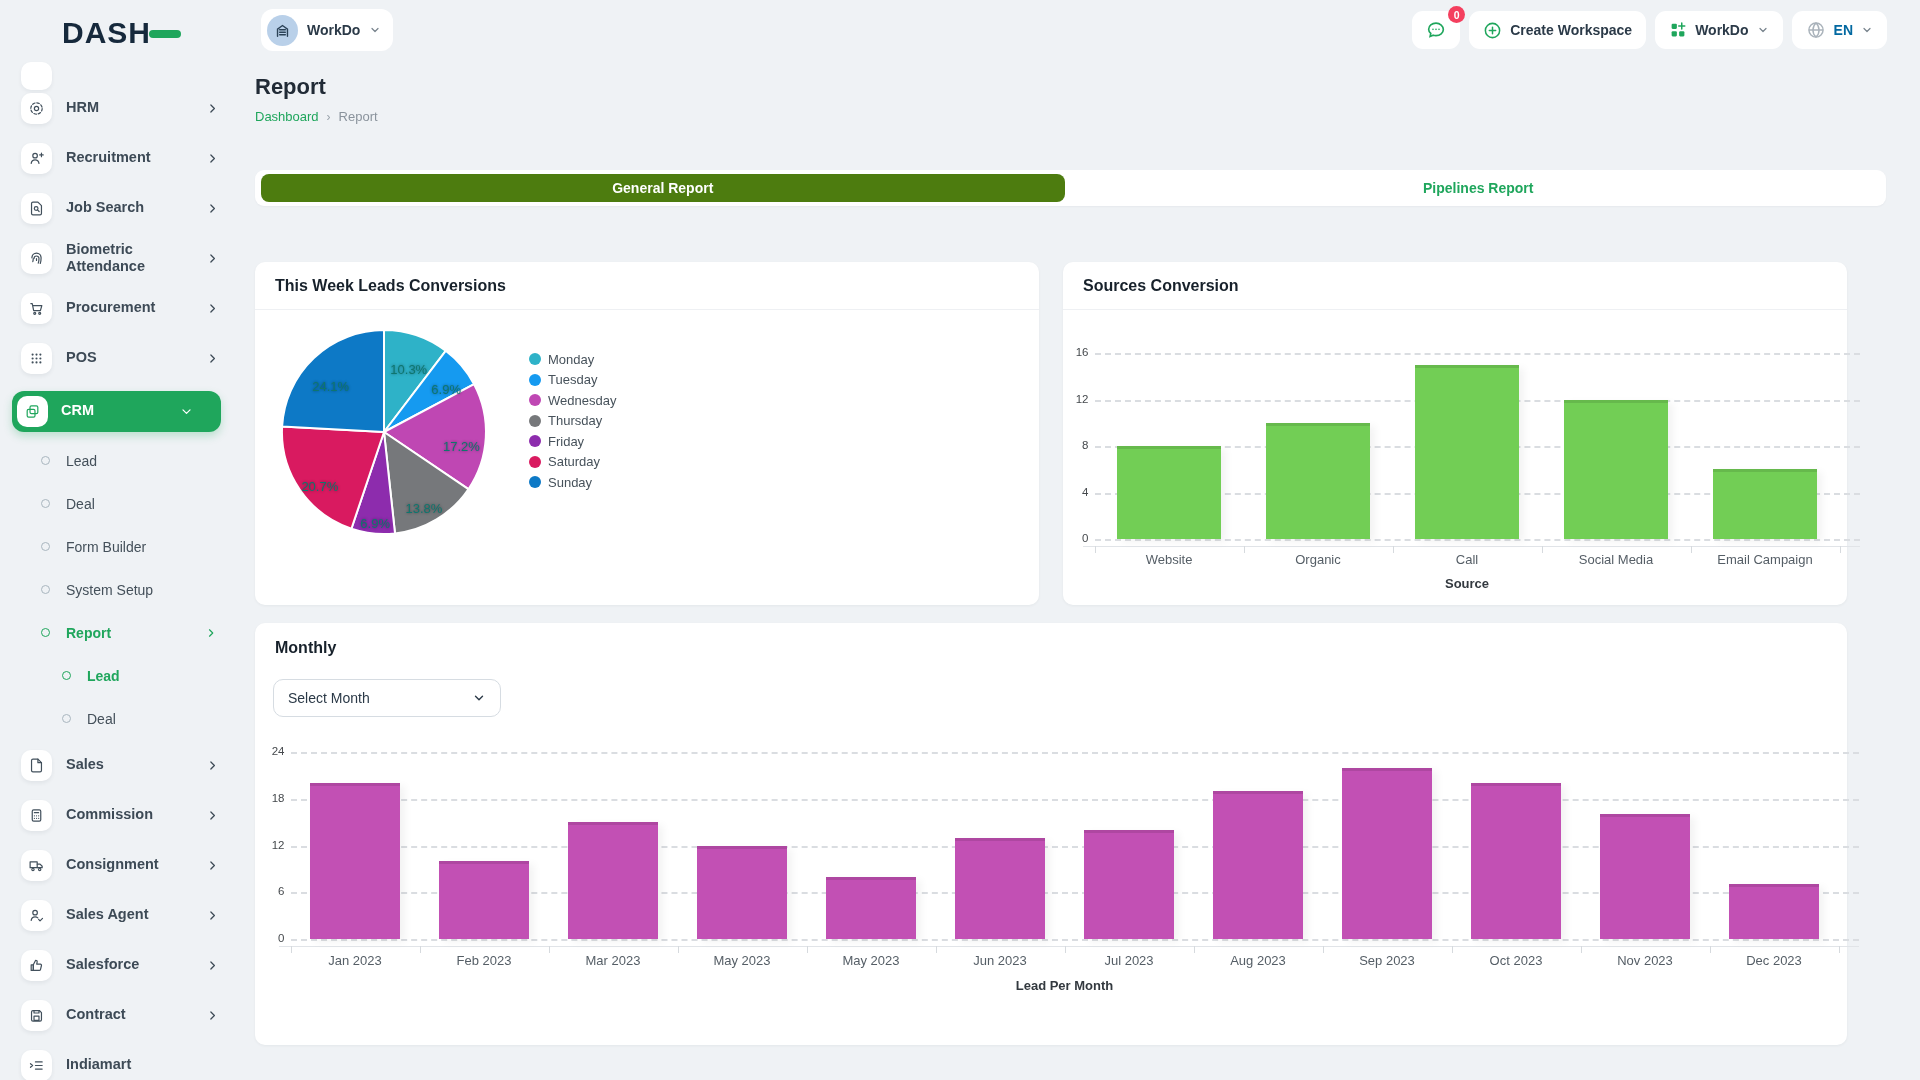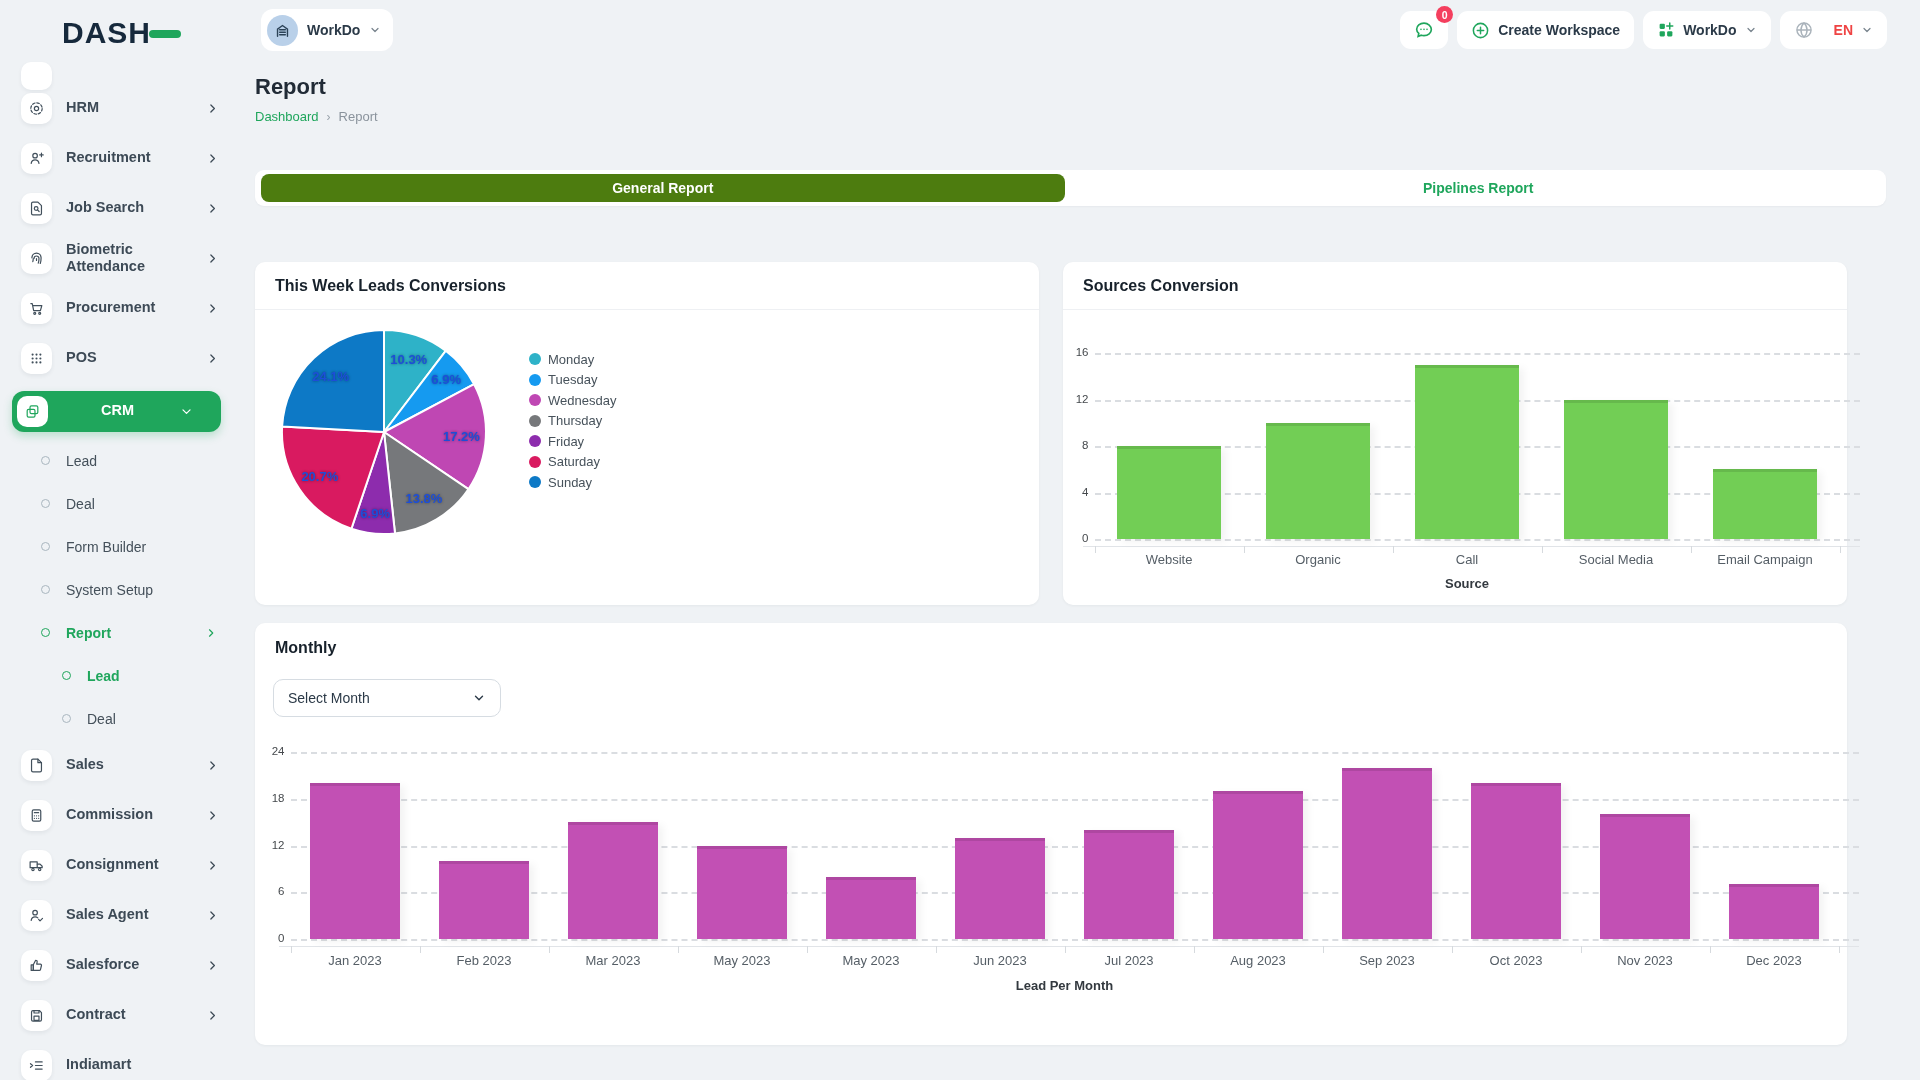--- a/index.html
+++ b/index.html
@@ -20,21 +20,21 @@
     padding:0 14px 0 21px; cursor:pointer; }
   .iconbox { width:31px; height:31px; background:#fff; border-radius:10px; flex:0 0 31px;
     display:flex; align-items:center; justify-content:center;
     box-shadow:0 2px 4px rgba(25,39,52,.07); }
   .iconbox svg { width:17px; height:17px; }
   .nav-label { margin-left:14px; font-size:14.5px; font-weight:600; color:#3d4a56;
     width:118px; line-height:1.2; }
   .nav-chev { margin-left:auto; display:flex; }
   .nav-item.pill-row { padding:0 12px; min-height:56px; }
   .pill { display:flex; align-items:center; width:100%; height:41px; background:#1fa65c;
-    border-radius:12px; padding:0 28px 0 5px; box-shadow:0 4px 8px rgba(31,166,92,.25);gap:40px; }
+    border-radius:12px; padding:0 28px 0 5px; box-shadow:0 4px 8px rgba(31,166,92,.25); }
   .pill .iconbox { box-shadow:none; }
   .pill .nav-label { color:#fff; width:auto; margin-left:13px; }
   .sub-item { position:relative; display:flex; align-items:center; min-height:43px;
     padding-left:41px; cursor:pointer; }
   .sub-item.lvl2 { padding-left:62px; }
   .bullet { width:9px; height:9px; border:1.6px solid #a9b6bf; border-radius:50%; flex:0 0 9px; }
   .sub-label { margin-left:16px; font-size:14px; font-weight:500; color:#44505a; }
   .sub-item.active .bullet { border-color:#1fa65c; }
   .sub-item.active .sub-label { color:#1fa65c; font-weight:600; }
   .sub-item .nav-chev { margin-left:auto; margin-right:16px; }
@@ -48,21 +48,21 @@
   .ws-avatar { width:31px; height:31px; border-radius:50%; background:#b9d0e9;
     display:flex; align-items:center; justify-content:center; }
   .ws-name { font-size:14px; font-weight:600; color:#2b3a48; }
   .topbar-right { position:absolute; right:33px; top:11px; display:flex; gap:9px; }
   .tb-btn { height:38px; background:#fff; border:none; border-radius:11px; display:flex;
     align-items:center; gap:8px; padding:0 14px; cursor:pointer; font-family:inherit;
     font-size:14px; font-weight:600; color:#2b3a48; position:relative; }
   .badge { position:absolute; top:-5px; right:-5px; min-width:17px; height:17px;
     background:#f43f5e; color:#fff; border-radius:9px; font-size:10.5px; font-weight:700;
     display:flex; align-items:center; justify-content:center; padding:0 4px; }
-  .lang-label { color:#ef4444;margin-left:12px; }
+  .lang-label { color:#0369a1; }
 
   
   .content { position:absolute; left:0; top:60px; width:100%; padding:13px 34px 0 22px; }
   h1.page-title { font-size:22px; font-weight:700; color:#212b36; line-height:28px; }
   .breadcrumb { display:flex; align-items:center; gap:8px; margin-top:8px; font-size:13px; }
   .breadcrumb .bc-link { color:#1fa65c; text-decoration:none; cursor:pointer; }
   .breadcrumb .bc-sep { color:#9aa3ab; font-size:12px; }
   .breadcrumb .bc-cur { color:#8a939c; }
 
   
@@ -80,22 +80,22 @@
   .card { background:#fff; border-radius:10px; box-shadow:0 1px 3px rgba(20,30,40,.05);
     position:relative; }
   .card.half { width:784px; height:343px; }
   .card-head { height:48px; display:flex; align-items:center; padding:0 20px;
     border-bottom:1px solid #eef0f3; }
   .card-title { font-size:16px; font-weight:700; color:#17212b; }
   .card-body { position:absolute; left:0; top:48px; right:0; bottom:0; }
 
   
   .pie-wrap { position:absolute; left:24px; top:17px; width:210px; height:210px; }
-  .pie-label { position:absolute; transform:translate(-50%,-50%); color:#1d4ed8;
-    font-size:13px; font-weight:700; text-shadow:0 0 3px rgba(0,0,0,.45); white-space:nowrap; }
+  .pie-label { position:absolute; transform:translate(-50%,-50%); color:#0f766e;
+    font-size:13px; font-weight:400; text-shadow:0 0 3px rgba(0,0,0,.45); white-space:nowrap;margin-top:10px; }
   .legend { position:absolute; left:274px; top:39px; }
   .legend-row { display:flex; align-items:center; gap:7px; height:20.5px; }
   .legend-dot { width:12px; height:12px; border-radius:50%; }
   .legend-label { font-size:13px; color:#47525b; }
 
   
   .gridline { position:absolute; border-top:2px dashed #dadde1; }
   .tick-label { position:absolute; font-size:11.5px; color:#45494d; text-align:right; }
   .bar { position:absolute; border-top:3px solid rgba(0,0,0,.10); cursor:pointer;
     box-shadow:5px 3px 8px rgba(0,0,0,.05); }

